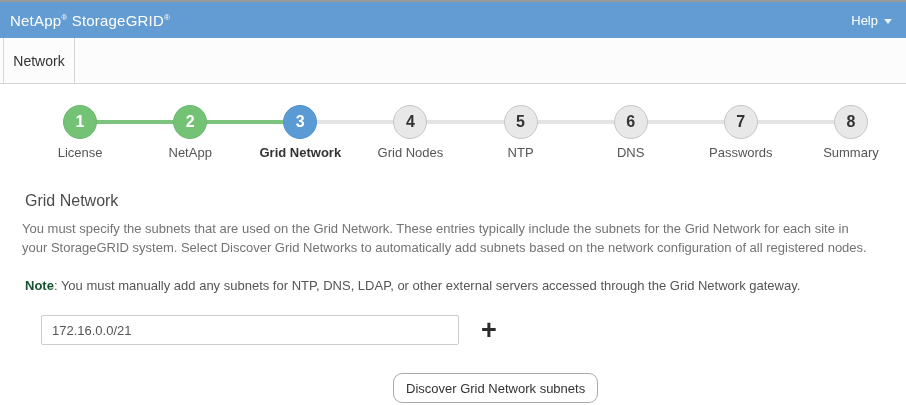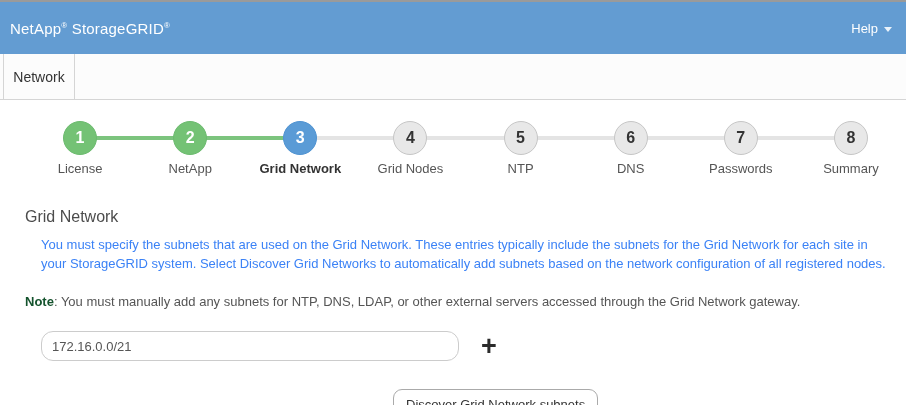--- a/index.html
+++ b/index.html
@@ -7,21 +7,21 @@
   body {
     width:906px; height:405px; overflow:hidden; position:relative;
     background:#fff; font-family:"Liberation Sans", sans-serif; color:#555;
   }
 
   
   .top-strip { height:2px; background:#9a9a9a; }
 
   
   .header {
-    height:52px; background:#639cd2; color:#fff;
+    height:36px; background:#639cd2; color:#fff;
     display:flex; align-items:center; justify-content:space-between;
     padding:0 14px 0 10px;
   }
   .brand { font-size:15px; letter-spacing:0.2px; }
   .brand sup { font-size:8px; vertical-align:super; }
   .help-menu { display:flex; align-items:center; gap:6px; font-size:13px; cursor:pointer; }
   .caret-down {
     width:0; height:0; margin-top:2px;
     border-left:4px solid transparent; border-right:4px solid transparent;
     border-top:5px solid #eaf2fa;
@@ -51,30 +51,30 @@
     font-size:16px; font-weight:bold;
   }
   .step.completed .circle { background:#74c275; border:1px solid #6cbb6f; color:#fff; }
   .step.current   .circle { background:#5a9bd6; border:1px solid #4f93d2; color:#fff; }
   .step.upcoming  .circle { background:#e8e8e8; border:1px solid #c6c6c6; color:#333; }
   .step-label { margin-top:6px; font-size:13px; color:#555; white-space:nowrap; }
   .step.current .step-label { font-weight:bold; color:#333; }
 
   
   .page-title { margin:32px 0 0 25px; font-size:16px; font-weight:normal; color:#4c4c4c; }
-  .description { margin:9px 0 0 41px; font-size:13px; line-height:19px; color:#3b82f6; }
+  .description { margin:9px 0 0 22px; font-size:13px; line-height:19px; color:#737373; }
   .description div { white-space:nowrap; }
   .note-line { margin:21px 0 0 25px; font-size:13px; color:#555; white-space:nowrap; }
   .note-line b { color:#14532d;text-align:center; }
 
   .subnet-row { margin-top:22px; display:flex; align-items:center; }
   .subnet-label { width:107px; margin-left:25px; text-align:right; font-size:13px; color:#555; }
   .subnet-input {
     margin-left:41px; width:418px; height:30px;
-    border:1px solid #ccc; border-radius:12px; padding:0 10px;
+    border:1px solid #ccc; border-radius:2px; padding:0 10px;
     font-family:"Liberation Sans", sans-serif; font-size:13px; color:#555; outline:none;
   }
   .add-subnet {
     margin-left:22px; font-size:27px; font-weight:bold; color:#2b2b2b;
     line-height:30px; cursor:pointer; user-select:none;
   }
 
   .button-row { margin-top:28px; }
   .discover-btn {
     margin-left:393px; height:30px; padding:0 12px; min-width:200px;

